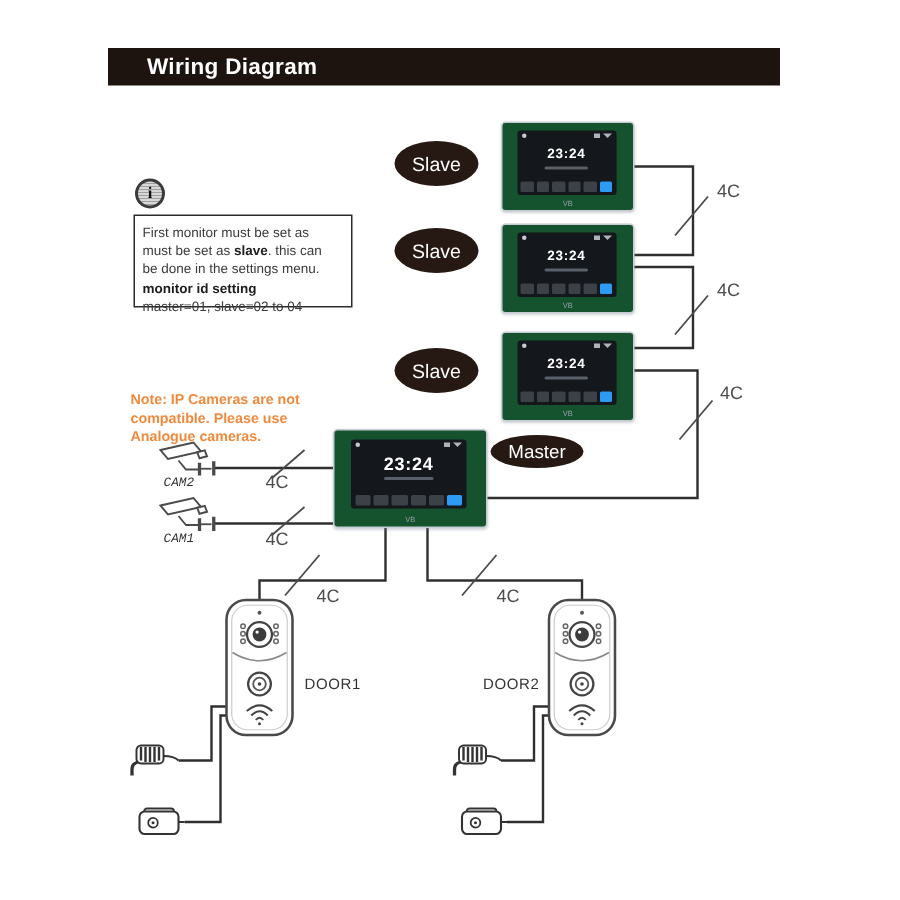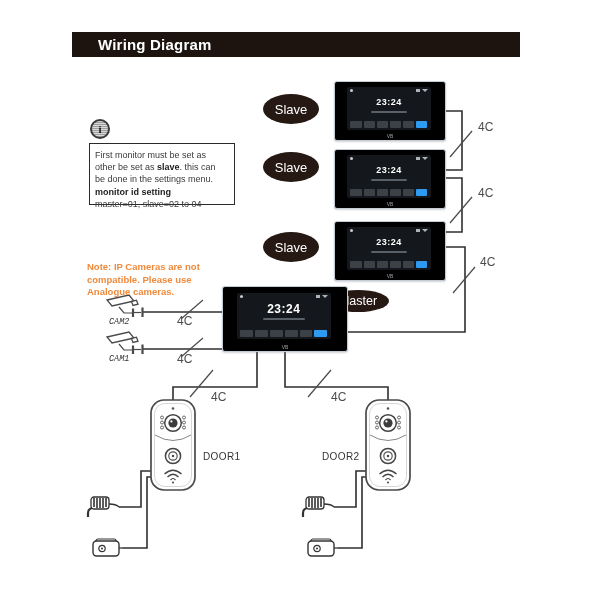--- a/index.html
+++ b/index.html
@@ -33,23 +33,22 @@
     color:#ef8a3d;font-size:9.5px;font-weight:bold;line-height:12.5px;white-space:pre-line;
   }
   
   .pill{
     position:absolute;background:#261812;color:#fff;border-radius:50%;
     display:flex;align-items:center;justify-content:center;font-size:13px;
   }
   .pill.master{font-size:12.5px;}
   
   .mon{
-    position:absolute;background:#000000;border:1px solid #c6ccd3;border-radius:3px;
+    position:absolute;background:#14532d;border:1px solid #c6ccd3;border-radius:3px;
     box-shadow:0 1px 2px rgba(120,130,140,.35);
-    padding-left:23px;
   }
   .screen{position:absolute;left:11%;right:13%;top:9%;bottom:18%;background:#14171b;border-radius:2px;overflow:hidden;}
   .ticons{position:absolute;top:2px;left:3px;right:3px;display:flex;justify-content:space-between;align-items:center;}
   .td{width:3px;height:3px;border-radius:50%;background:#c7cbd1;}
   .tr{display:flex;gap:2px;align-items:center;}
   .tr i{display:block;width:4px;height:3px;background:#aeb3ba;}
   .tr i.tri{width:0;height:0;background:none;border-left:3px solid transparent;border-right:3px solid transparent;border-top:3px solid #aeb3ba;}
   .time{position:absolute;top:22%;left:0;right:0;text-align:center;color:#fff;font-weight:bold;font-size:9px;letter-spacing:.5px;}
   .mon-m .time{font-size:12px;top:20%;}
   .dbar{position:absolute;top:55%;left:28%;right:28%;height:2px;background:#596068;border-radius:1px;}
@@ -149,21 +148,21 @@
     <use href="#adapter" x="307" y="538"></use>
   </svg>
 
   <div class="hdr">
     <span>Wiring Diagram</span>
   </div>
 
   <div class="info-ic">i</div>
   <div class="ibox">
       <div><span>First monitor must be set as</span></div>
-      <div><span>other be set as </span><span data-b="1" style="font-weight: bold;">slave</span><span>. this can</span></div>
+      <div><span>must be set as </span><span data-b="1" style="font-weight: bold;">slave</span><span>. this can</span></div>
       <div><span>be done in the settings menu.</span></div>
       <div><span data-b="1" style="font-weight: bold;">monitor id setting</span></div>
       <div><span>master=01, slave=02 to 04</span></div>
     </div>
 
   <div class="note">Note: IP Cameras are not
 compatible. Please use
 Analogue cameras.</div>
 
   <div class="pill" style="left:263px;top:94px;width:56px;height:30px">Slave</div>

